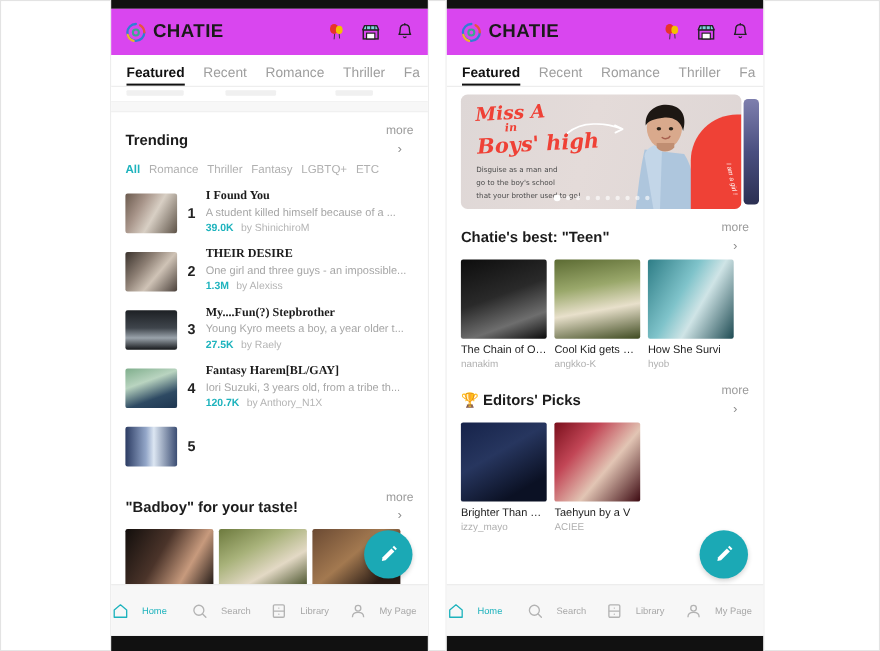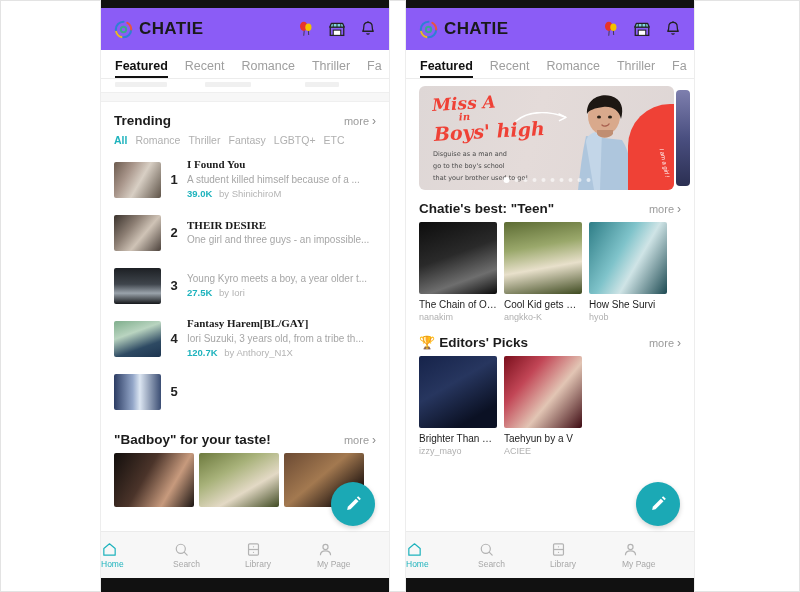--- a/index.html
+++ b/index.html
@@ -25,21 +25,21 @@
   }
   .panel-left  { left: 100px; border-left: 1px solid #ededed; border-right: 1px solid #ededed; }
   .panel-right { left: 405px; border-left: 1px solid #ededed; border-right: 1px solid #ededed; }
 
   .statusbar { height: 8px; background: #111; width: 100%; }
   .homebar   { position: absolute; bottom: 0; left: 0; right: 0; height: 14px; background: #111; }
 
   
   .appbar {
     height: 42px; display: flex; align-items: center;
-    padding: 9px 12px; background: #8b5cf6;
+    padding: 9px 12px; background: #d946ef;
   }
   .logo-wrap { display: flex; align-items: center; gap: 5px; }
   .logo-mark { width: 21px; height: 21px; display: block; }
   .logo-text { font-size: 17px; font-weight: bold; letter-spacing: 0.4px; color: #1a1a1a; }
   .appbar-icons { margin-left: auto; display: flex; align-items: center; gap: 13px; }
   .ic { width: 18px; height: 18px; display: block; }
 
   
   .tabs {
     display: flex; align-items: flex-end; gap: 17px;
@@ -69,21 +69,21 @@
   .spacer-gray { height: 9px; background: #f7f7f7; border-bottom: 1px solid #efefef; }
 
   
   .sec-head {
     display: flex; align-items: center; padding: 11px 13px 4px 13px;
   }
   .sec-title { font-size: 13.5px; font-weight: bold; color: #1c1c1c; }
   .sec-emoji { font-size: 13px; margin-right: 4px; }
   .more {
     margin-left: auto; font-size: 11px; color: #9b9b9b;
-    display: flex; align-items: center; gap: 3px;
+    display: flex; align-items: center; gap: 3px; flex-direction: column;
   }
   .more .chev { font-size: 12px; color: #8c8c8c; }
 
   
   .chips { display: flex; gap: 8px; padding: 2px 13px 7px 13px; }
   .chip { font-size: 10.5px; color: #b0b0b0; white-space: nowrap; }
   .chip.active { color: #1eb3bd; font-weight: bold; }
 
   
   .tlist { padding: 0 13px; }
@@ -196,22 +196,22 @@
     box-shadow: 0 2px 5px rgba(0,0,0,.18);
   }
 
   
   .bnav {
     position: absolute; left: 0; right: 0; bottom: 14px; height: 47px;
     background: #f7f7f7; border-top: 1px solid #ebebeb;
     display: flex; align-items: center; z-index: 15;
   }
   .bnav-item {
-    flex: 1; display: flex; flex-direction: column;
-    align-items: flex-start; gap: 1px;
+    flex: 1; display: flex; flex-direction: row;
+    align-items: center; gap: 11px;
   }
   .bnav-label { font-size: 8.5px; color: #a8a8a8; }
   .bnav-item.active .bnav-label { color: #1eb3bd; }
 </style>
 </head>
 <body>
 
 <div class="frame"></div>
 
 <div class="panel panel-left">
@@ -292,30 +292,35 @@
           <span class="tauthor">by ShinichiroM</span>
         </div>
       </div>
     </div>
     <div class="trow">
       <div class="tthumb" style="background-image:linear-gradient(130deg,#3a322c 0%,#8d7f74 35%,#cfc3b6 60%,#4a403a 100%);"></div>
       <div class="trank">2</div>
       <div class="tinfo">
         <div class="ttitle">THEIR DESIRE</div>
         <div class="tdesc">One girl and three guys - an impossible...</div>
+        <div class="tmeta">
+          <span class="tviews">1.3M</span>
+          <span class="tauthor">by Alexiss</span>
+        </div>
       </div>
     </div>
     <div class="trow">
       <div class="tthumb" style="background-image:linear-gradient(180deg,#1d2024 0%,#3f454c 45%,#9aa3ab 70%,#15171a 100%);"></div>
       <div class="trank">3</div>
       <div class="tinfo">
+        <div class="ttitle">My....Fun(?) Stepbrother</div>
         <div class="tdesc">Young Kyro meets a boy, a year older t...</div>
         <div class="tmeta">
           <span class="tviews">27.5K</span>
-          <span class="tauthor">by Iori</span>
+          <span class="tauthor">by Raely</span>
         </div>
       </div>
     </div>
     <div class="trow">
       <div class="tthumb" style="background-image:linear-gradient(160deg,#7fae8c 0%,#b9d4c0 35%,#2e4a63 70%,#1d3550 100%);"></div>
       <div class="trank">4</div>
       <div class="tinfo">
         <div class="ttitle">Fantasy Harem[BL/GAY]</div>
         <div class="tdesc">Iori Suzuki, 3 years old, from a tribe th...</div>
         <div class="tmeta">

